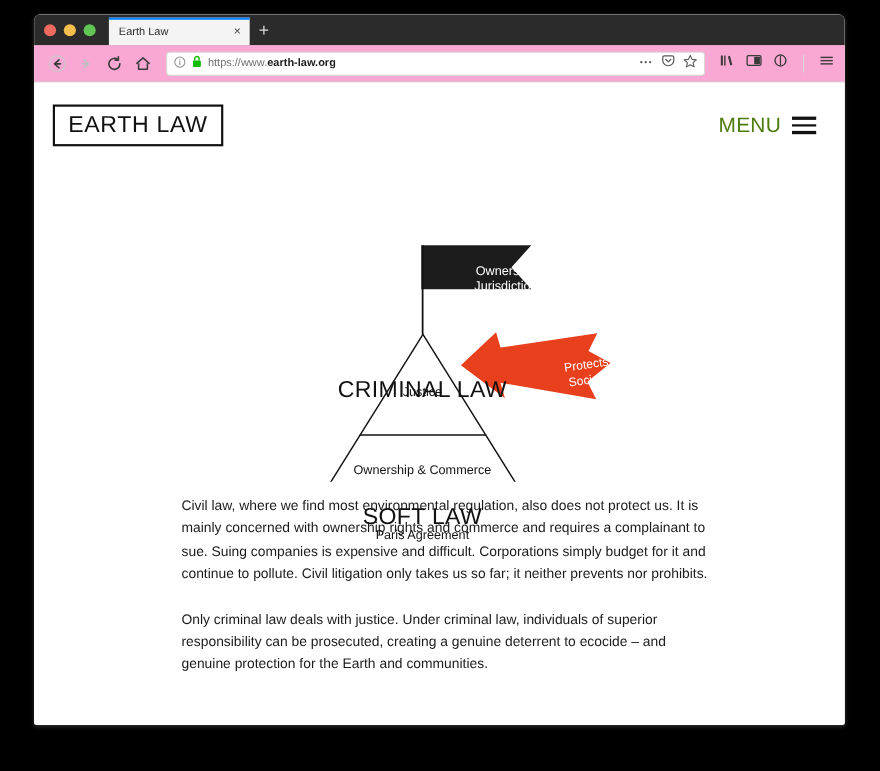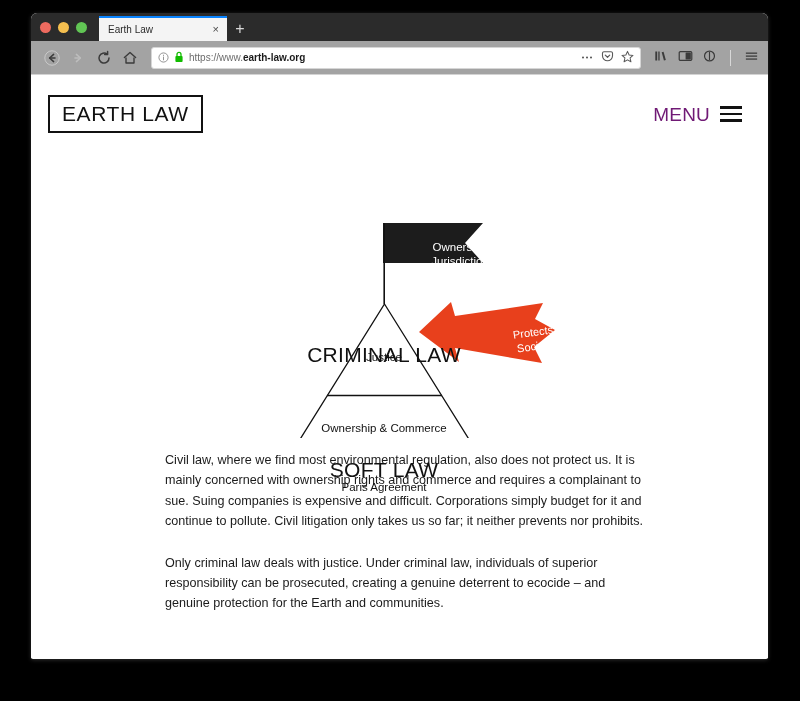--- a/index.html
+++ b/index.html
@@ -83,21 +83,21 @@
     justify-content: center;
     font-size: 16px;
     color: #d8d8d8;
     line-height: 1;
     font-weight: 300;
   }
 
   
   #nav-toolbar {
     height: 34px;
-    background: #a3a3a3;
+    background: #f9a8d4;
     border-bottom: 1px solid #d3d3d3;
     display: flex;
     align-items: center;
     padding: 0 9px;
     box-sizing: border-box;
     gap: 2px;
   }
   .nav-btn {
     width: 24px; height: 24px;
     display: flex; align-items: center; justify-content: center;
@@ -168,21 +168,21 @@
     color: #111111;
     line-height: 1;
   }
   #menu-toggle {
     display: flex;
     align-items: center;
     gap: 10px;
   }
   #menu-label {
     font-size: 19px;
-    color: #701a75;
+    color: #4d7c0f;
     letter-spacing: 0.2px;
     line-height: 1;
   }
   .hamburger {
     display: flex;
     flex-direction: column;
     gap: 4px;
   }
   .hamburger span {
     display: block;

